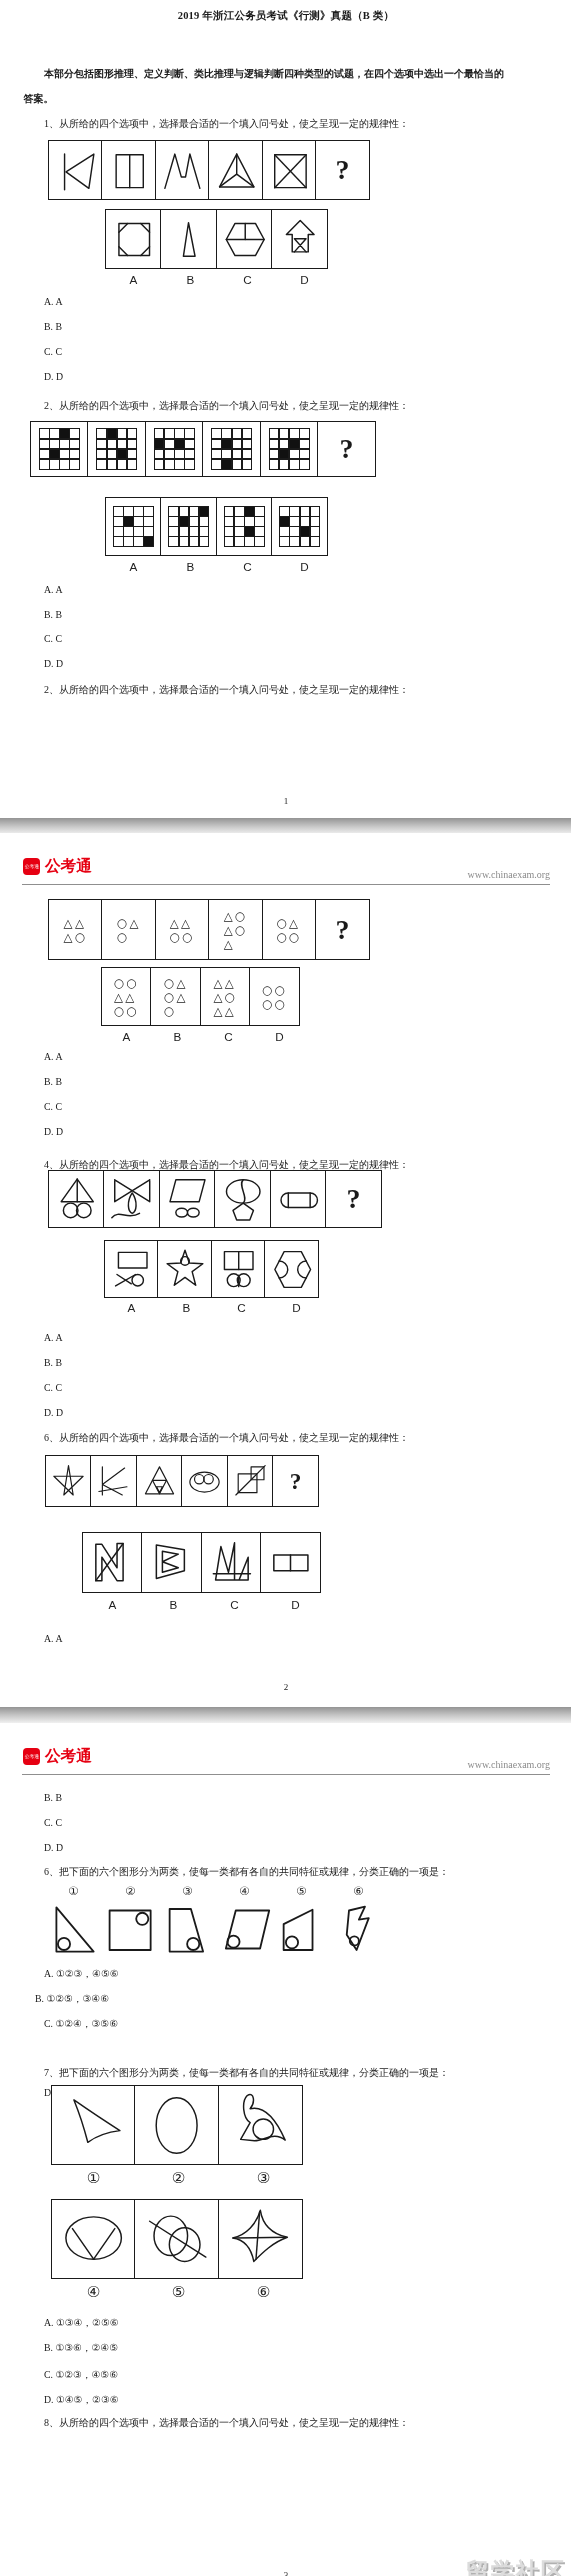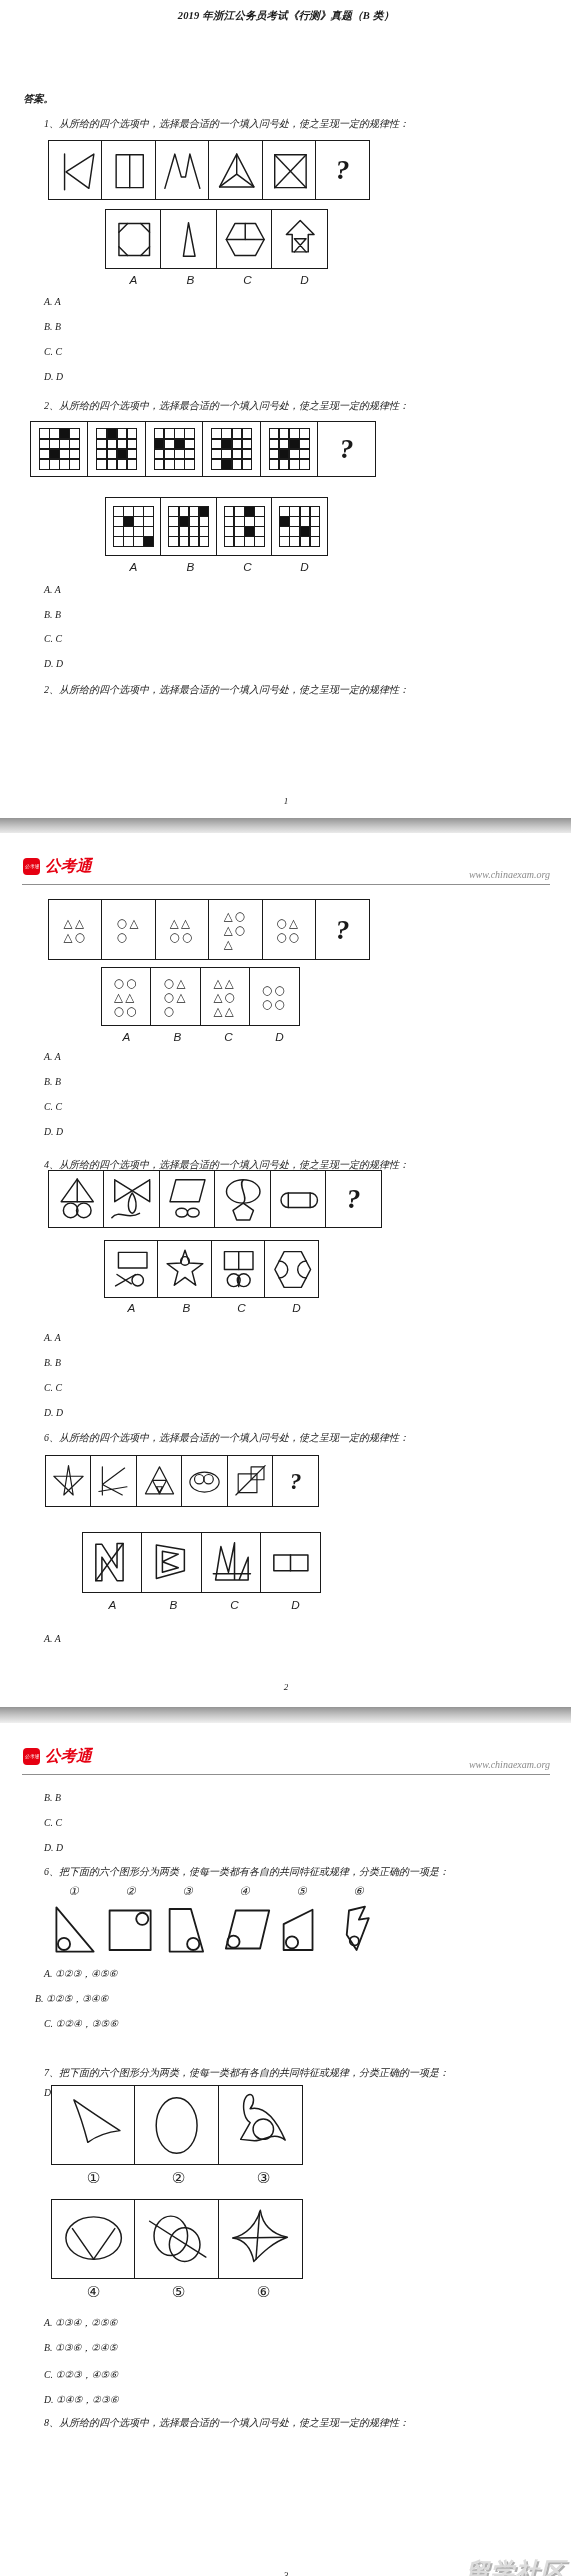--- a/index.html
+++ b/index.html
@@ -1,17 +1,17 @@
 <!DOCTYPE html>
 <html style="font-size:12.5px"><head>
 <meta charset="utf-8">
 <style>
   html,body{margin:0;padding:0;background:#fff;}
   body{font-family:"Liberation Serif","DejaVu Serif",serif;color:#1a1a1a;}
-  .doc{position:relative;width:572px;height:2576px;background:#0ea5e9;overflow:hidden;font-style:italic;}
+  .doc{position:relative;width:572px;height:2576px;background:#0ea5e9;overflow:hidden;}
   .page{position:absolute;left:0;width:572px;background:#fff;}
   .bar{position:absolute;left:0;width:572px;height:15.6px;
        background:linear-gradient(#949494,#c9c9c9 55%,#f0f0f0);}
   .abs{position:absolute;}
   .ctr{width:572px;text-align:center;}
   .bold{font-weight:bold;}
   .title{font-size:10.5px;letter-spacing:0.2px;}
   .sect{font-size:10px;}
   .body-t{font-size:10px;}
   .prompt{font-size:10px;}
@@ -50,20 +50,21 @@
   .wm .wm2{font-size:11.7px;color:#cfcfcf;text-shadow:0.8px 0.8px 0 #bdbdbd;
            font-family:"Liberation Sans",sans-serif;}
 </style>
 </head>
 <body>
 
 <div class="doc">
 
   <section class="page" style="top:0;height:818px;">
     <div class="abs ctr title bold" style="top:9.4px;">2019 年浙江公务员考试《行测》真题（B 类）</div>
+    <div class="abs body-t bold" style="top:67px;left:44px;">本部分包括图形推理、定义判断、类比推理与逻辑判断四种类型的试题，在四个选项中选出一个最恰当的</div>
     <div class="abs body-t bold" style="top:92px;left:23.4px;">答案。</div>
 
     <div class="abs prompt" style="top:117px;left:44px;">1、从所给的四个选项中，选择最合适的一个填入问号处，使之呈现一定的规律性：</div>
 
     <div class="figrow" style="top:140px;left:48px;">
       <div class="cell" style="width:55px;height:60px;">
         <svg width="50" height="51" viewBox="0 0 70 70">
             <line x1="19" y1="12" x2="19" y2="62"></line>
             <polygon points="21,37 60,12 53,60"></polygon>
           </svg>

